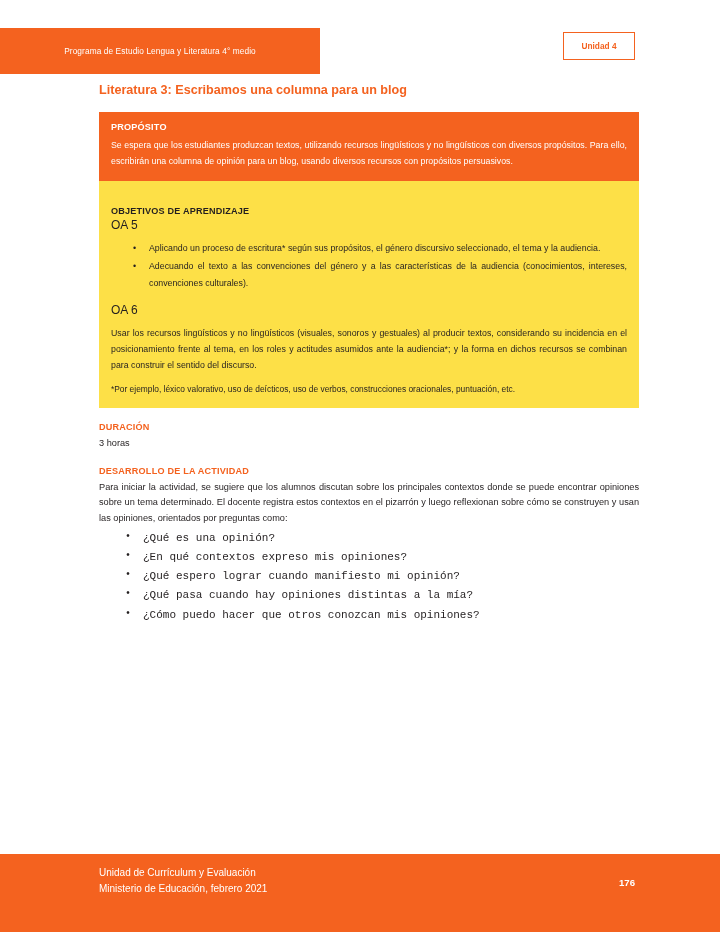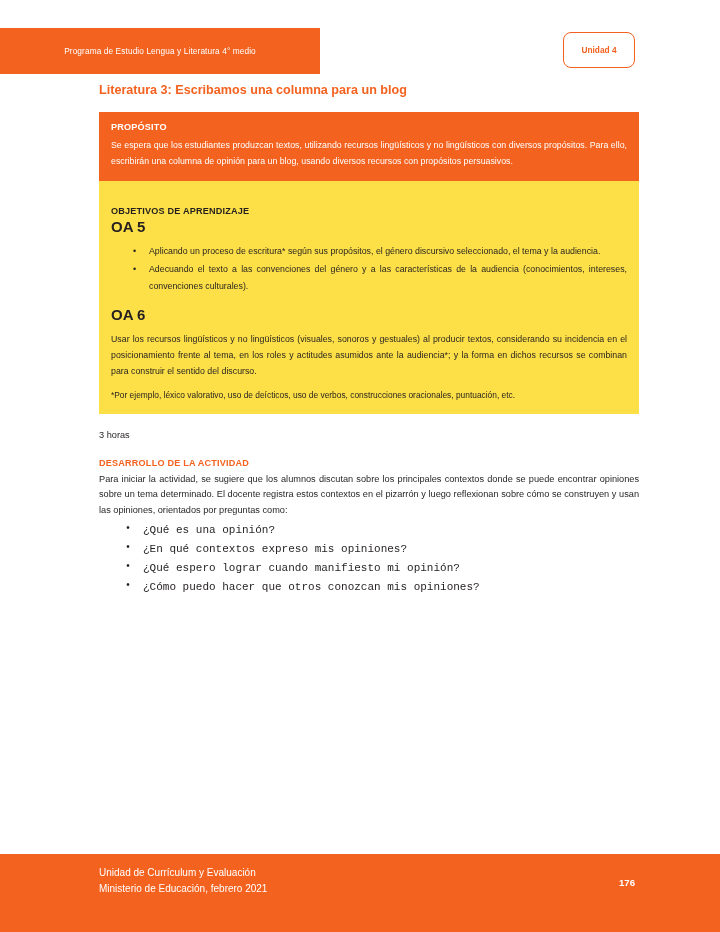--- a/index.html
+++ b/index.html
@@ -33,23 +33,23 @@
     color: #ffffff;
     font-size: 8.3px;
     letter-spacing: 0.1px;
     white-space: nowrap;
   }
   .unit-pill {
     position: absolute;
     top: 32px;
     right: 85px;
     width: 72px;
-    height: 36px;
+    height: 28px;
     border: 1.2px solid #f4621f;
-    border-radius: 8px;
+    border-radius: 0;
     display: flex;
     align-items: center;
     justify-content: center;
     background: #ffffff;
     margin-left: 9px;
   }
   .unit-pill-text {
     color: #f4621f;
     font-size: 8.3px;
     font-weight: bold;
@@ -95,22 +95,22 @@
     background: #fde047;
     padding: 25px 12px 12px 12px;
   }
   .oa-heading {
     font-size: 9.1px;
     font-weight: bold;
     letter-spacing: 0.2px;
     margin-bottom: 2px;
   }
   .oa-code {
-    font-size: 15px;
-    font-weight: bold;
+    font-size: 12px;
+    font-weight: normal;
     margin-bottom: 8px;
   }
   .oa-code.second { margin-top: 12px; }
   .oa-text {
     font-size: 8.8px;
     line-height: 1.85;
     text-align: justify;
     margin: 0 0 8px 0;
   }
   ul.bullets {
@@ -234,30 +234,32 @@
       <li>Aplicando un proceso de escritura* según sus propósitos, el género discursivo seleccionado, el tema y la audiencia.</li>
       <li>Adecuando el texto a las convenciones del género y a las características de la audiencia (conocimientos, intereses, convenciones culturales).</li>
     </ul>
     <div class="oa-code second">OA 6</div>
     <p class="oa-text">Usar los recursos lingüísticos y no lingüísticos (visuales, sonoros y gestuales) al producir textos, considerando su incidencia en el posicionamiento frente al tema, en los roles y actitudes asumidos ante la audiencia*; y la forma en dichos recursos se combinan para construir el sentido del discurso.</p>
     <div class="oa-note">*Por ejemplo, léxico valorativo, uso de deícticos, uso de verbos, construcciones oracionales, puntuación, etc.</div>
   </div>
 
 
   <div class="section">
+    <div class="section-title">DURACIÓN</div>
     <div class="duration-value">3 horas</div>
   </div>
 
   <div class="section">
     <div class="section-title">DESARROLLO DE LA ACTIVIDAD</div>
     <div class="section-text justified">Para iniciar la actividad, se sugiere que los alumnos discutan sobre los principales contextos donde se puede encontrar opiniones sobre un tema determinado. El docente registra estos contextos en el pizarrón y luego reflexionan sobre cómo se construyen y usan las opiniones, orientados por preguntas como:</div>
     <ul class="q-bullets">
       <li>¿Qué es una opinión?</li>
       <li>¿En qué contextos expreso mis opiniones?</li>
       <li>¿Qué espero lograr cuando manifiesto mi opinión?</li>
+      <li>¿Qué pasa cuando hay opiniones distintas a la mía?</li>
       <li>¿Cómo puedo hacer que otros conozcan mis opiniones?</li>
     </ul>
   </div>
 
 </div>
 
 <div class="footer-band"></div>
 <div class="footer-left">
   <div>Unidad de Currículum y Evaluación</div>
   <div>Ministerio de Educación, febrero 2021</div>

